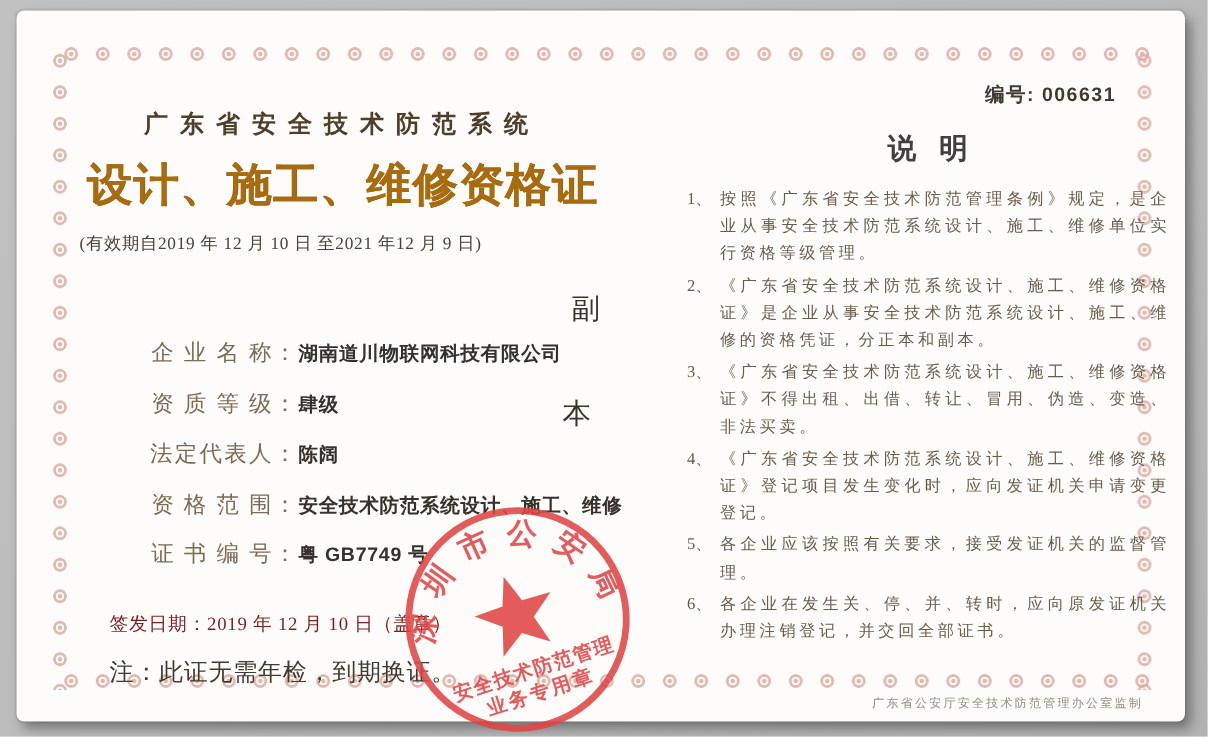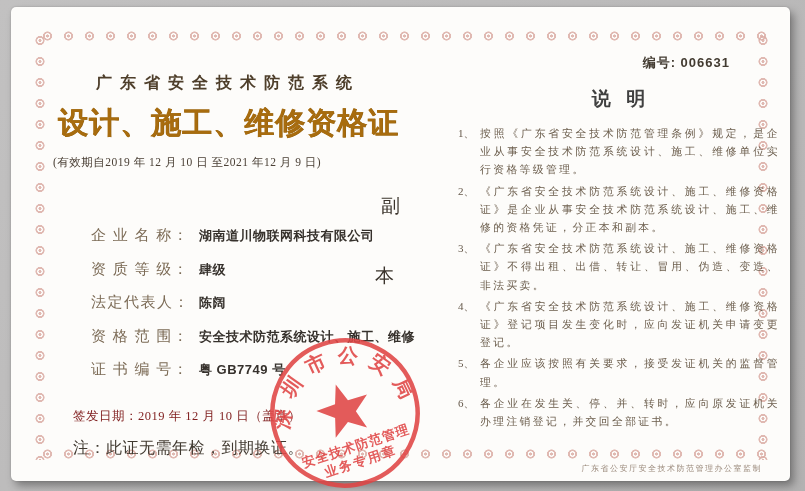--- a/index.html
+++ b/index.html
@@ -43,21 +43,21 @@
     background-image:
       radial-gradient(circle at center, #dcaea6 1.3px, rgba(220,174,166,0) 1.8px),
       radial-gradient(circle at center, rgba(220,174,166,0) 2.6px, #dcaea6 3px, #dcaea6 4.3px, rgba(220,174,166,0) 4.8px);
     background-size: 12px 21px;
     background-repeat: repeat-y;
   }
   .orn-left { left: 23px; }
   .orn-right { right: 21px; }
 
   .serial {
-    position: absolute; top: 47px; right: 60px;
+    position: absolute; top: 47px; right: 46px;
     font-family: "Liberation Sans", sans-serif;
     font-size: 13px; font-weight: bold; letter-spacing: 1px;
     color: #423a30;
   }
   .org-line {
     position: absolute; top: 66px; left: 52px; width: 330px;
     text-align: center;
     font-size: 16px; font-weight: bold; letter-spacing: 8px;
     color: #4e3e2a;
   }
@@ -67,21 +67,21 @@
     font-family: "Liberation Sans", sans-serif;
     font-size: 30px; font-weight: bold; letter-spacing: 1px;
     color: #a86c0e;
     text-shadow: 0.4px 0.4px 0 #8a5a0c;
   }
   .validity {
     position: absolute; top: 148px; left: 42px; width: 360px;
     font-size: 11.5px; letter-spacing: 0.5px;
     color: #4b4036;
   }
-  .fields { position: absolute; top: 219px; left: 80px; width: 300px; }
+  .fields { position: absolute; top: 219px; left: 80px; width: 300px; text-align: right; }
   .field-row { display: flex; align-items: baseline; margin-bottom: 14.5px; white-space: nowrap; }
   .field-label {
     font-size: 15px; letter-spacing: 1.5px;
     color: #7c6b56; min-width: 108px;
   }
   .field-value {
     font-family: "Liberation Sans", sans-serif;
     font-size: 13px; font-weight: bold; letter-spacing: 0.5px;
     color: #36312c;
   }

